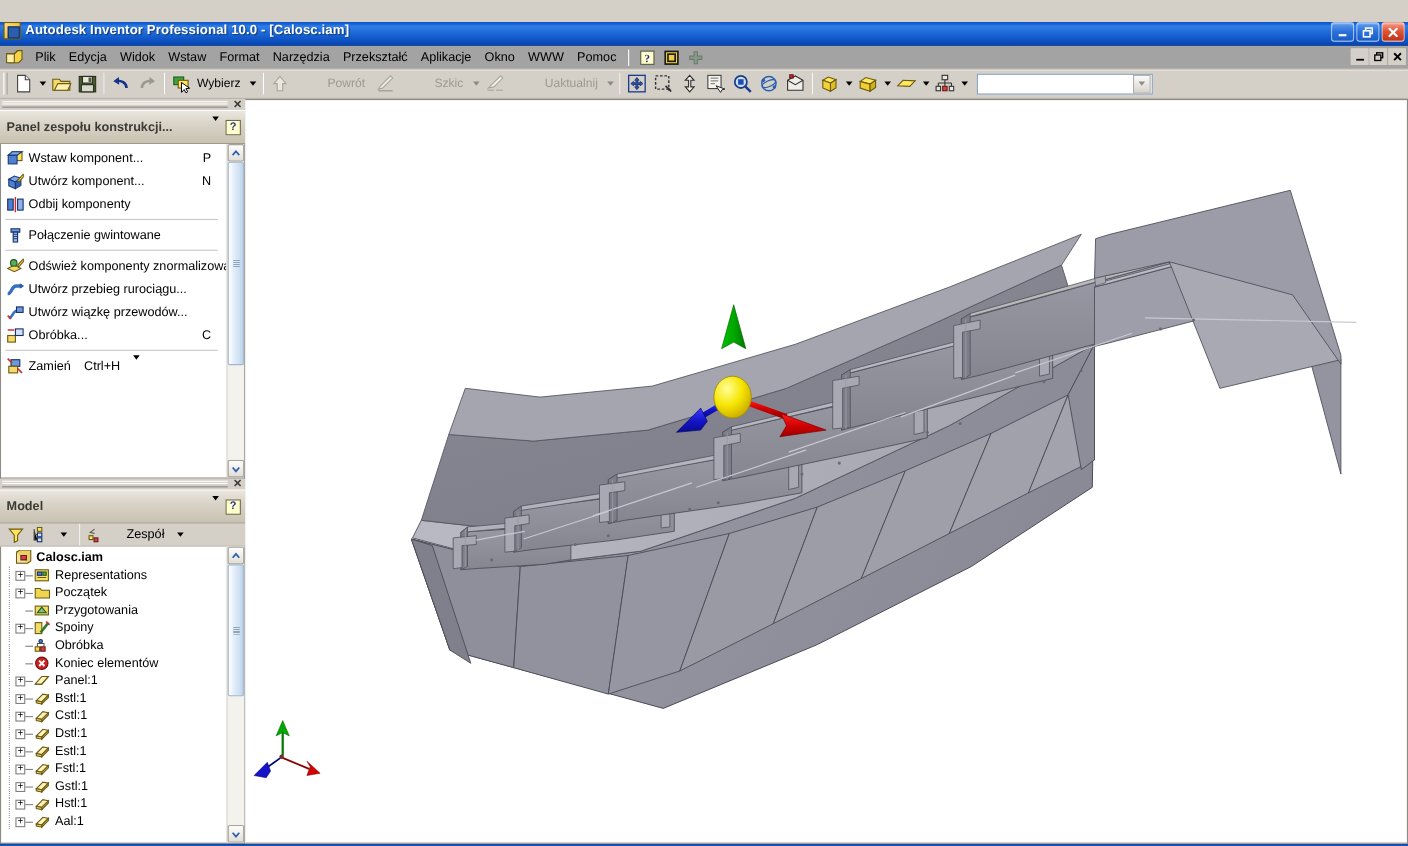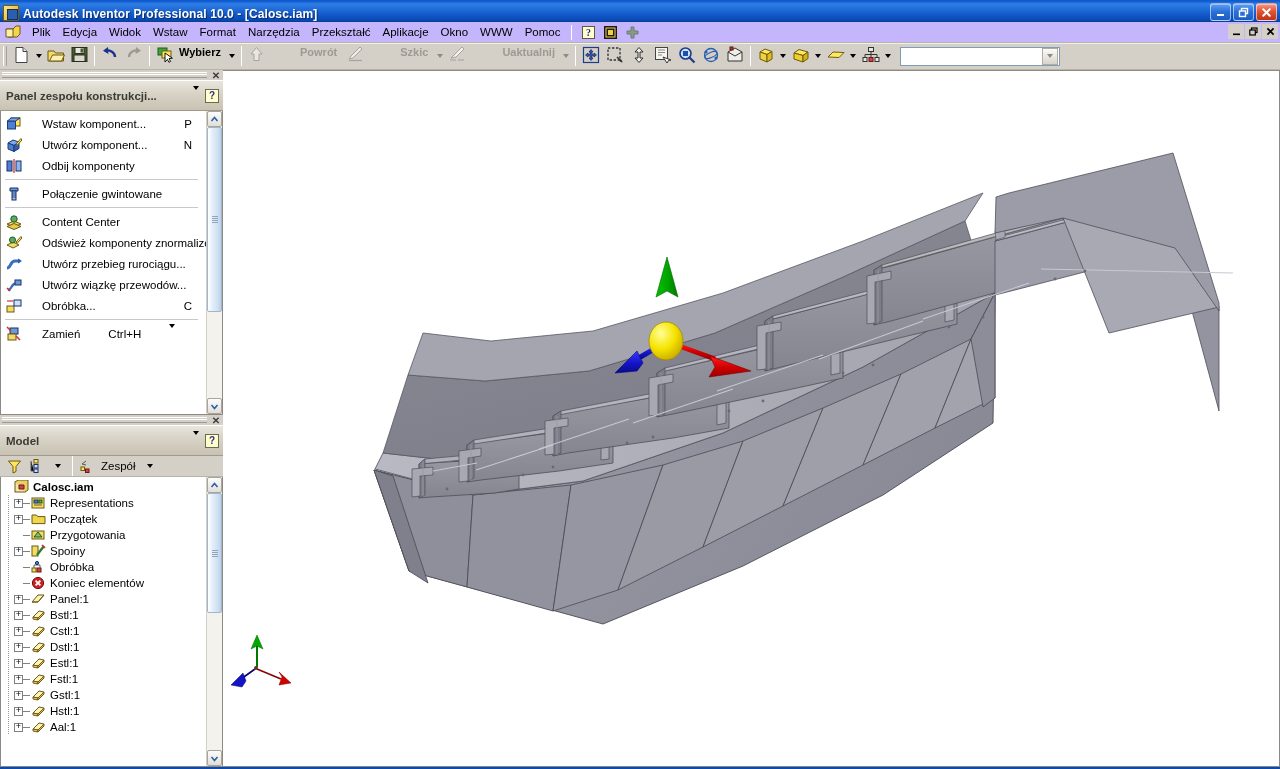--- a/index.html
+++ b/index.html
@@ -15,23 +15,24 @@
     position: relative;
     width: 1280px; height: 769px;
     background: #d4d0c8;
     display: flex; flex-direction: column;
   }
 
   
   .titlebar {
     height: 22px; flex: 0 0 22px;
     background: linear-gradient(to bottom,#0a58c8 0%,#165fd4 8%,#2f7ee6 18%,#1f6bd8 45%,#1258c9 70%,#0b4dbb 88%,#0845ad 100%);
-    display: flex; align-items: flex-end;
+    display: flex; align-items: flex-start;
     padding: 0 3px 0 3px;
     border-bottom: 1px solid #0a3f96;
+    margin-top: 20px;
   }
   .title-icon {
     width: 16px; height: 16px; flex: 0 0 16px;
     background: #f0c000; border: 1px solid #7a5c00;
     margin-right: 4px; position: relative; border-radius: 1px;
     background: linear-gradient(135deg,#ffe48a,#e8a800);
   }
   .title-icon::after {
     content:""; position:absolute; left:3px; top:3px; width:9px; height:9px;
     background:#2a5fb0; border:1px solid #14305e;
@@ -50,21 +51,21 @@
     color:#fff; font-size:11px; font-weight:bold;
     background: linear-gradient(to bottom,#5f9ef0,#2a6fd8 50%,#1a5cc4);
     box-shadow: inset 0 1px 0 rgba(255,255,255,.4);
   }
   .wbtn.close { background: linear-gradient(to bottom,#f59a8a,#e05533 45%,#c03318); }
   .wbtn svg { display:block; }
 
   
   .menubar {
     height: 21px; flex: 0 0 21px;
-    background: #c4b5fd;
+    background: #a3a3a3;
     display:flex; align-items:center;
     border-bottom: 1px solid #b9b4aa;
     padding-left: 2px;
     position: relative;
   }
   .menu-appicon {
     width:18px;height:16px;margin:0 4px 0 2px;position:relative;flex:0 0 18px;
   }
   .menuitem {
     padding: 2px 6px; font-size: 11.5px; color:#000; white-space:nowrap;
@@ -81,22 +82,22 @@
 
   
   .toolbar {
     height: 27px; flex: 0 0 27px;
     background:#d4d0c8; display:flex; align-items:center;
     border-bottom:1px solid #b9b4aa; padding-left:2px;
     box-shadow: inset 0 1px 0 #f1efe9;
   }
   .tb-grip { width:4px;height:20px;margin:0 3px 0 1px;
     border-left:1px solid #fff;border-right:1px solid #a7a29a;}
-  .tbtn { height:22px; min-width:23px; display:flex;justify-content:center;
-    border:1px solid transparent; border-radius:1px; padding:0 2px;font-weight:bold; }
+  .tbtn { height:22px; min-width:23px; display:flex;align-items:center;justify-content:center;
+    border:1px solid transparent; border-radius:1px; padding:0 2px; }
   .tbtn.text { padding:0 5px 0 3px; gap:3px; font-size:11px; }
   .tbtn.disabled { color:#9c9a92;gap:36px; }
   .tb-arrow { width:11px;height:22px;display:flex;align-items:center;justify-content:center;
     border:1px solid transparent; }
   .caret { width:0;height:0;border-left:3px solid transparent;border-right:3px solid transparent;
     border-top:4px solid #000; }
   .caret.dim { border-top-color:#8d8b84; }
   .tb-sep { width:1px;height:20px;background:#a7a29a;border-right:1px solid #fff;margin:0 3px; }
   .tb-combo {
     width:160px;height:19px;background:#fff;border:1px solid #7f9db9;
@@ -145,21 +146,21 @@
     background:#ffffcc;border:1px solid #6b6b55;
     display:flex;align-items:center;justify-content:center;
     font-size:10px;font-weight:bold;color:#2d2d8a;line-height:12px;
   }
 
   .panel-body {
     flex: 0 0 304px; display:flex; background:#fff;
     border:1px solid #8d8a83; border-top:none; overflow:hidden;
   }
   .panel-list { flex:1 1 auto; overflow:hidden; background:#fff; padding-top:2px; }
-  .pl-item { display:flex; align-items:center; height:21px; padding-left:5px; gap:20px; }
+  .pl-item { display:flex; align-items:center; height:21px; padding-left:5px; gap:4px; }
   .pl-icon { width:16px;height:16px;flex:0 0 16px;position:relative; }
   .pl-label { font-size:11.5px; color:#000; white-space:nowrap; overflow:hidden; }
   .pl-key { font-size:11.5px;color:#000; margin-left:auto; padding-right:14px; }
   .pl-key.wide { margin-left:8px; padding-right:0; }
   .pl-sep { height:1px;background:#c8c8c8;margin:3px 8px 3px 4px; }
 
   
   .vscroll {
     width:16px; flex:0 0 16px; background:#f1efe9;
     border-left:1px solid #d3cfc7;
@@ -184,21 +185,21 @@
   
   .model-body {
     flex:1 1 auto; display:flex; flex-direction:column; min-height:0;
   }
   .model-toolbar {
     height:21px;flex:0 0 21px;display:flex;align-items:center;
     background:#d4d0c8;padding-left:4px;gap:1px;
     border-bottom:1px solid #b9b4aa;
   }
   .mt-btn { height:19px;min-width:20px;display:flex;align-items:center;justify-content:center;
-    border:1px solid transparent;padding:0 2px;gap:6px;font-size:11.5px;}
+    border:1px solid transparent;padding:0 2px;gap:20px;font-size:11.5px;}
   .tree-wrap {
     flex:1 1 auto; display:flex; min-height:0;
     background:#fff;border:1px solid #8d8a83;border-top:none;
     margin:0;
   }
   .tree { flex:1 1 auto; overflow:hidden; padding:2px 0 0 3px; }
   .tnode { display:flex;align-items:center;height:16px; white-space:nowrap; }
   .expander {
     width:9px;height:9px;flex:0 0 9px;border:1px solid #808080;background:#fff;
     display:flex;align-items:center;justify-content:center;
@@ -561,31 +562,20 @@
                 <rect x="6" y="5" width="4" height="9" fill="#9fc0ee" stroke="#16306b"></rect>
                 <path d="M6 7 h4 M6 9 h4 M6 11 h4" stroke="#16306b" stroke-width=".8"></path>
               </svg>
             </span>
             <span class="pl-label">Połączenie gwintowane</span>
             <span class="pl-key"></span>
           </div>
 
           <div class="pl-sep"></div>
 
-          <div class="pl-item">
-            <span class="pl-icon">
-              <svg width="16" height="16" viewBox="0 0 16 16">
-                <path d="M1 10 l7 -3 l7 3 l-7 3 z" fill="#f5d96b" stroke="#6b5a10"></path>
-                <path d="M1 12.5 l7 -3 l7 3 l-7 3 z" fill="#e8c84a" stroke="#6b5a10"></path>
-                <circle cx="8" cy="5" r="3.2" fill="#5fa85f" stroke="#1f5a1f"></circle>
-              </svg>
-            </span>
-            <span class="pl-label">Content Center</span>
-            <span class="pl-key"></span>
-          </div>
 
           <div class="pl-item">
             <span class="pl-icon">
               <svg width="16" height="16" viewBox="0 0 16 16">
                 <path d="M1 10 l6 -3 l6 3 l-6 3 z" fill="#f5d96b" stroke="#6b5a10"></path>
                 <circle cx="6.5" cy="5" r="3" fill="#5fa85f" stroke="#1f5a1f"></circle>
                 <path d="M10 7 L15 1.5 L16 3 L11 8.5 z" fill="#ffe45c" stroke="#6b5a10"></path>
               </svg>
             </span>
             <span class="pl-label">Odśwież komponenty znormalizowane</span>

